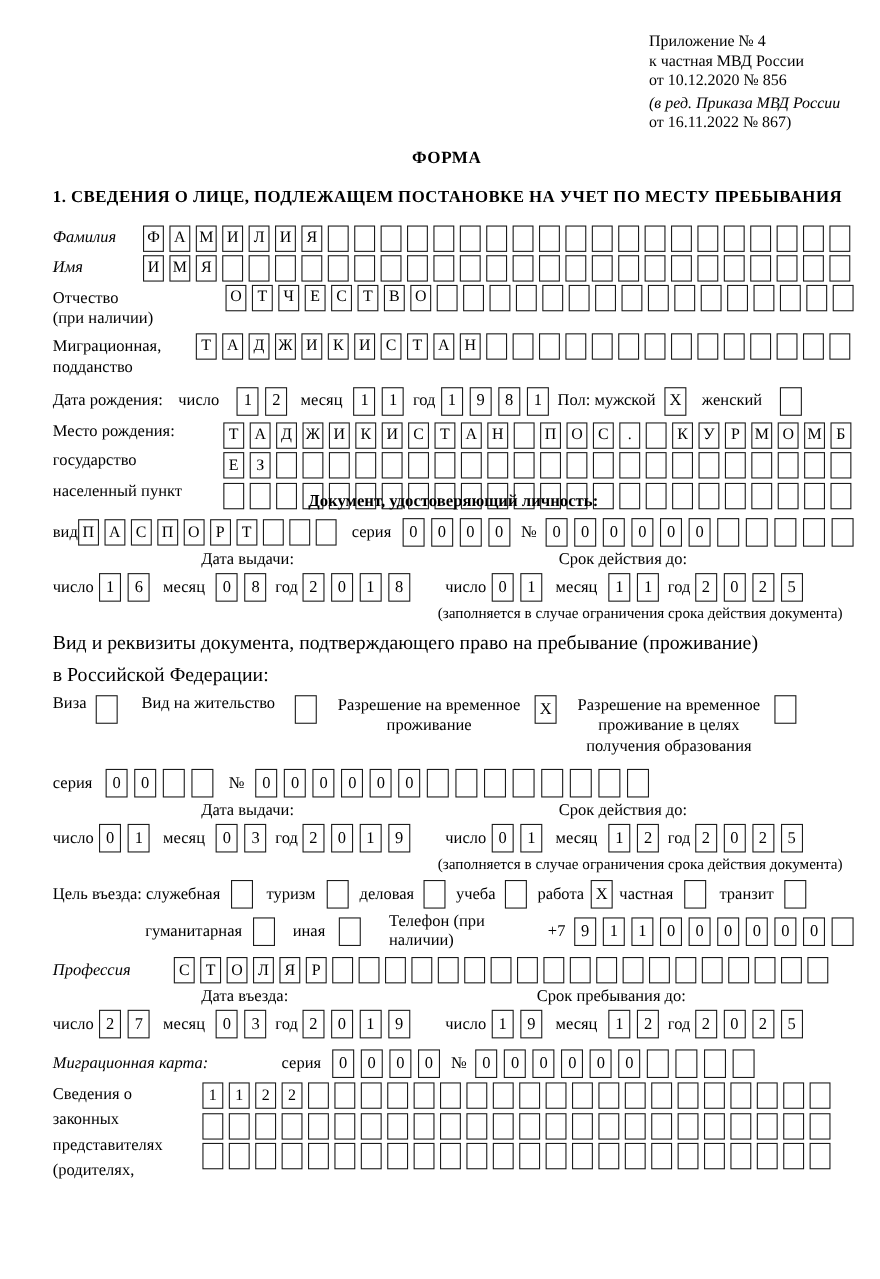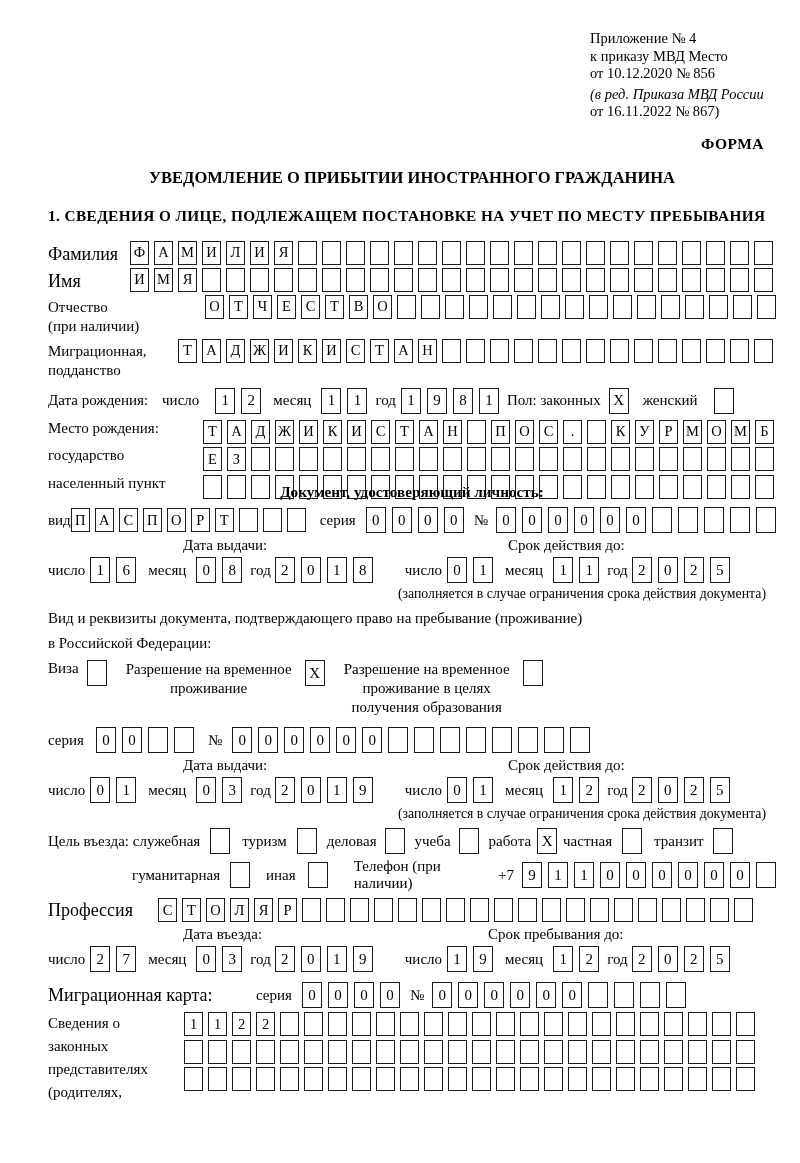--- a/index.html
+++ b/index.html
@@ -5,65 +5,64 @@
   html,body{margin:0;padding:0;}
   body{
     width:800px;height:1163px;background:#ffffff;color:#000;
     font-family:"Liberation Serif", serif;overflow:hidden;
   }
   .page{box-sizing:border-box;width:800px;height:1163px;padding:30px 24px 0 48px;}
   .lbl{font-size:15px;}
   
   .hdr{margin-left:542px;font-size:14.5px;line-height:17.5px;}
   .hdr .amend{margin-top:3px;font-style:italic;}
-  .forma{margin-top:14px;text-align:right;padding-right:12px;font-weight:bold;font-size:15.5px;letter-spacing:0.5px;}
+  .forma{margin-top:14px;text-align:center;padding-right:12px;font-weight:bold;font-size:15.5px;letter-spacing:0.5px;}
   .title{margin-top:14px;text-align:center;font-weight:bold;font-size:16.5px;line-height:22px;}
   .blank-line{display:inline-block;width:60px;border-bottom:2px solid #222;height:14px;margin-left:12px;}
   .sect{margin-top:18px;font-weight:bold;font-size:15.3px;letter-spacing:0.4px;}
   
   .grid{display:flex;gap:5px;flex:none;}
   .cell{box-sizing:border-box;flex:none;width:19px;height:24px;border:1.6px solid #1b1b1b;
         display:inline-flex;align-items:center;justify-content:center;font-size:14.5px;background:#fff;}
   .dg{gap:6px;}
   .dg .cell{width:20px;height:26px;font-size:15px;}
   .box{box-sizing:border-box;flex:none;width:20px;height:26px;border:1.6px solid #1b1b1b;
        display:inline-flex;align-items:center;justify-content:center;font-size:15px;background:#fff;}
   
   .fr{display:flex;align-items:flex-start;margin-bottom:3px;}
   .fr.c{align-items:center;}
-  .lblw{flex:none;font-size:18px;}
+  .lblw{flex:none;font-size:15px;font-style:italic;}
   .lblcol{flex:none;font-size:15px;line-height:19px;}
   .mlcol{flex:none;font-size:15px;}
   .mlcol div{height:27.5px;}
   .col{display:flex;flex-direction:column;gap:3.5px;}
   .dochead{text-align:center;font-weight:bold;font-size:15.2px;margin:5px 0 6px 0;}
   .dheads{position:relative;height:20px;font-size:15px;margin-top:4px;}
   .dheads span{position:absolute;top:0;}
   .note{font-size:13.8px;text-align:right;padding-right:10px;margin-top:2px;margin-bottom:4px;}
-  .plain{font-size:15px;margin-top:8px;}
+  .plain{font-size:18px;margin-top:8px;}
   .ckgrp{display:flex;align-items:flex-start;}
   .ctr{text-align:center;line-height:19px;}
 </style>
 </head>
 <body>
 
 <div class="page">
 
   <div class="hdr">
     <div>Приложение № 4</div>
-    <div>к приказу МВД Место</div>
+    <div>к частная МВД России</div>
     <div>от 10.12.2020 № 856</div>
     <div class="amend">(в ред. Приказа МВД России</div>
     <div>от 16.11.2022 № 867)</div>
   </div>
 
   <div class="forma">ФОРМА</div>
 
   <div class="title">
-    <div>УВЕДОМЛЕНИЕ О ПРИБЫТИИ ИНОСТРАННОГО ГРАЖДАНИНА</div>
   </div>
 
   <div class="sect">1. СВЕДЕНИЯ О ЛИЦЕ, ПОДЛЕЖАЩЕМ ПОСТАНОВКЕ НА УЧЕТ ПО МЕСТУ ПРЕБЫВАНИЯ</div>
 
   <div class="fr" style="margin-top:16px;">
     <span class="lblw" style="width:82px;padding-top:3px;">Фамилия</span>
     <div class="grid">
         <span class="cell">Ф</span>
         <span class="cell">А</span>
         <span class="cell">М</span>
@@ -206,21 +205,21 @@
         <span class="cell">1</span>
         <span class="cell">1</span>
       </div>
     <span class="lbl" style="margin-left:8px;">год</span>
     <div class="grid dg" style="margin-left:5px;">
         <span class="cell">1</span>
         <span class="cell">9</span>
         <span class="cell">8</span>
         <span class="cell">1</span>
       </div>
-    <span class="lbl" style="margin-left:8px;">Пол: законных</span>
+    <span class="lbl" style="margin-left:8px;">Пол: мужской</span>
     <span class="box" style="margin-left:8px;">X</span>
     <span class="lbl" style="margin-left:14px;">женский</span>
     <span class="box" style="margin-left:16px;"></span>
   </div>
 
   <div class="fr" style="margin-top:6px;">
     <div class="mlcol" style="width:155px;">
       <div>Место рождения:</div>
       <div>государство</div>
       <div>населенный пункт</div>
@@ -388,20 +387,24 @@
   </div>
   <div class="note">(заполняется в случае ограничения срока действия документа)</div>
 
   <div class="plain">Вид и реквизиты документа, подтверждающего право на пребывание (проживание)</div>
   <div class="plain">в Российской Федерации:</div>
 
   <div class="fr" style="margin-top:8px;">
     <div class="ckgrp">
       <span class="lbl">Виза</span>
       <span class="box" style="margin-left:8px;"></span>
+    </div>
+    <div class="ckgrp" style="margin-left:22px;">
+      <span class="lbl">Вид на жительство</span>
+      <span class="box" style="margin-left:18px;"></span>
     </div>
     <div class="ckgrp" style="margin-left:18px;">
       <div class="ctr lbl" style="width:168px;">
         <div>Разрешение на временное</div>
         <div>проживание</div>
       </div>
       <span class="box" style="margin-left:12px;">X</span>
     </div>
     <div class="ckgrp" style="margin-left:16px;">
       <div class="ctr lbl" style="width:172px;">

